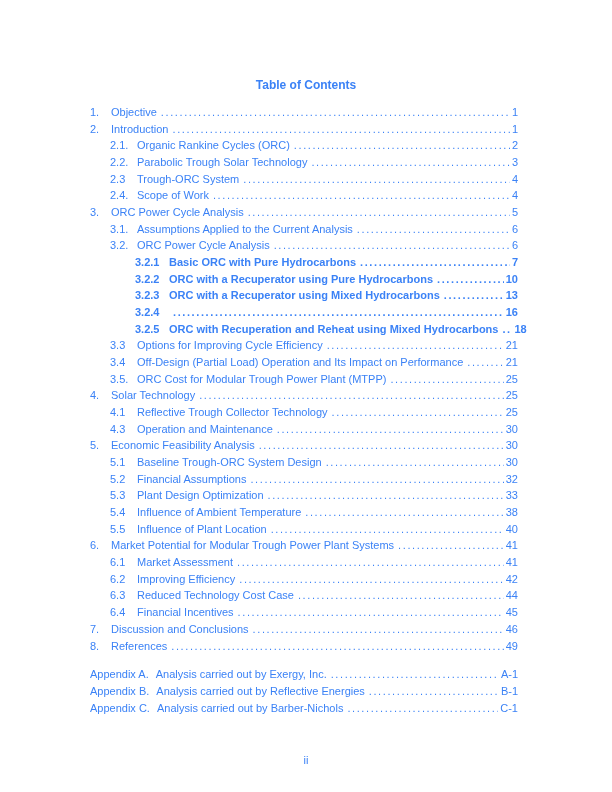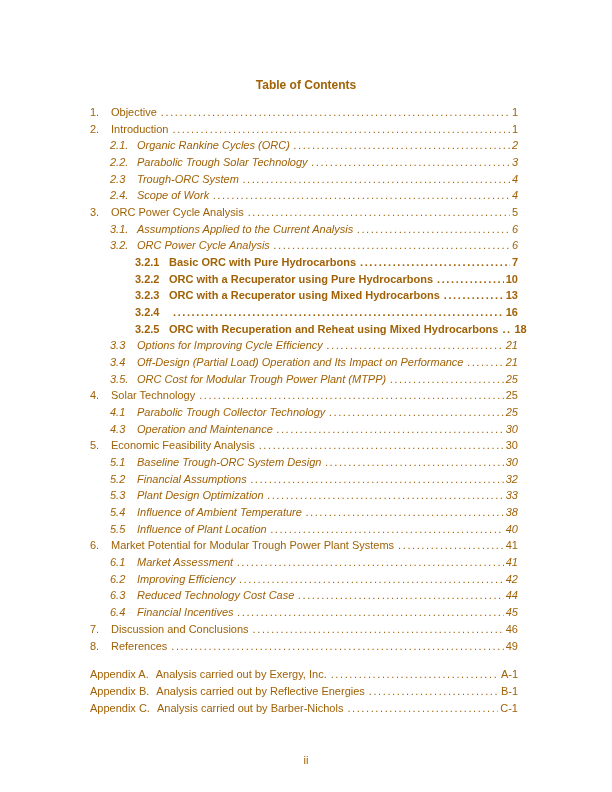--- a/index.html
+++ b/index.html
@@ -6,21 +6,21 @@
     margin: 0;
     padding: 0;
     background: #ffffff;
   }
   .page {
     position: relative;
     width: 612px;
     height: 792px;
     background: #ffffff;
     font-family: "Liberation Sans", sans-serif;
-    color: #a16207;
+    color: #3b82f6;
     overflow: hidden;
   }
   .doc-title {
     padding-top: 78px;
     text-align: center;
     font-size: 12px;
     font-weight: bold;
     line-height: 14px;
   }
   .toc {
@@ -33,21 +33,21 @@
     align-items: baseline;
     line-height: 16.68px;
     height: 16.68px;
     white-space: nowrap;
   }
   .toc-row .num {
     flex: 0 0 auto;
     display: inline-block;
   }
   .lvl0 .num { width: 21px; }
-  .lvl1 { padding-left: 20px; font-style: italic; }
+  .lvl1 { padding-left: 20px; }
   .lvl1 .num { width: 27px; }
   .lvl2 { padding-left: 45px; font-weight: bold; }
   .lvl2 .num { width: 34px; }
   .appendix .num { width: auto; margin-right: 7px; margin-top: 12px; }
   .toc-row .title {
     flex: 0 0 auto;
   }
   .toc-row .leader {
     flex: 1 1 auto;
     overflow: hidden;
@@ -199,21 +199,21 @@
 
   <div class="toc-row lvl0">
     <span class="num">4.</span>
     <span class="title">Solar Technology</span>
     <span class="leader"></span>
     <span class="pagenum">25</span>
   </div>
 
   <div class="toc-row lvl1">
     <span class="num">4.1</span>
-    <span class="title">Parabolic Trough Collector Technology</span>
+    <span class="title">Reflective Trough Collector Technology</span>
     <span class="leader"></span>
     <span class="pagenum">25</span>
   </div>
 
 
   <div class="toc-row lvl1">
     <span class="num">4.3</span>
     <span class="title">Operation and Maintenance</span>
     <span class="leader"></span>
     <span class="pagenum">30</span>

